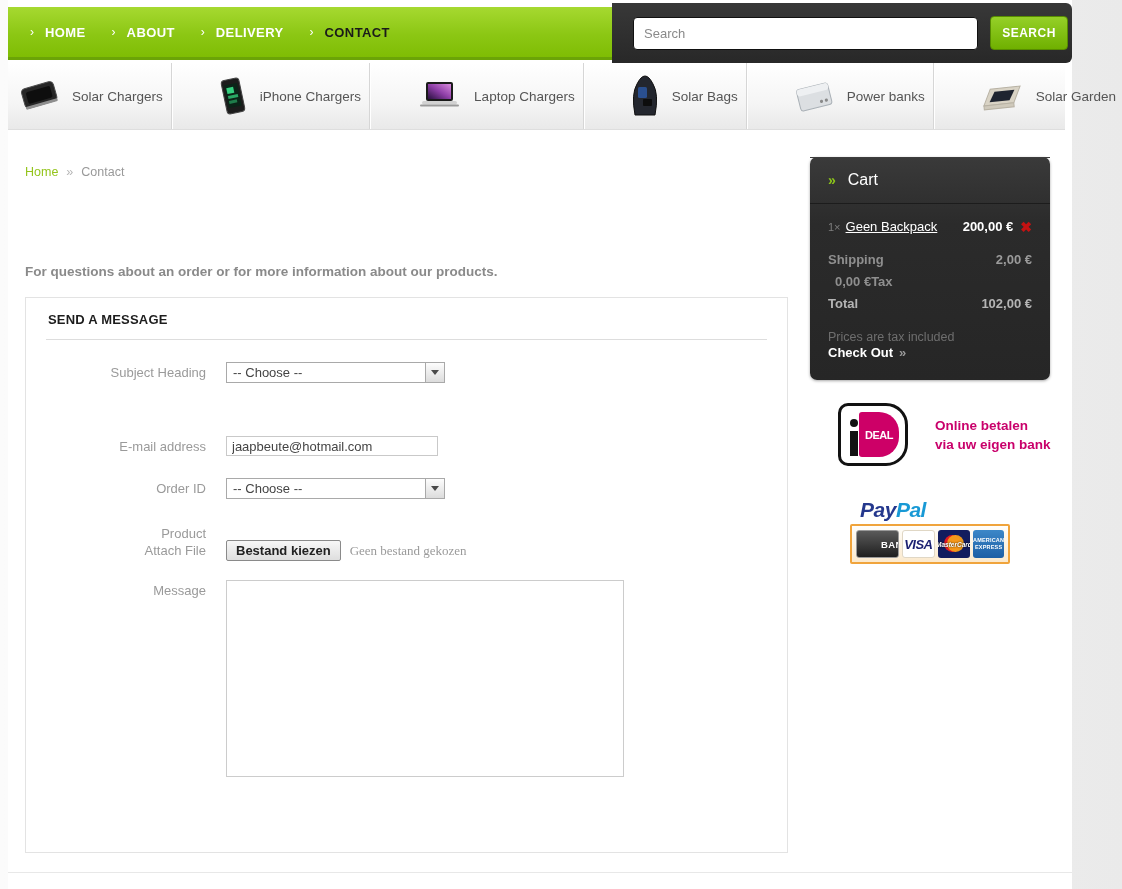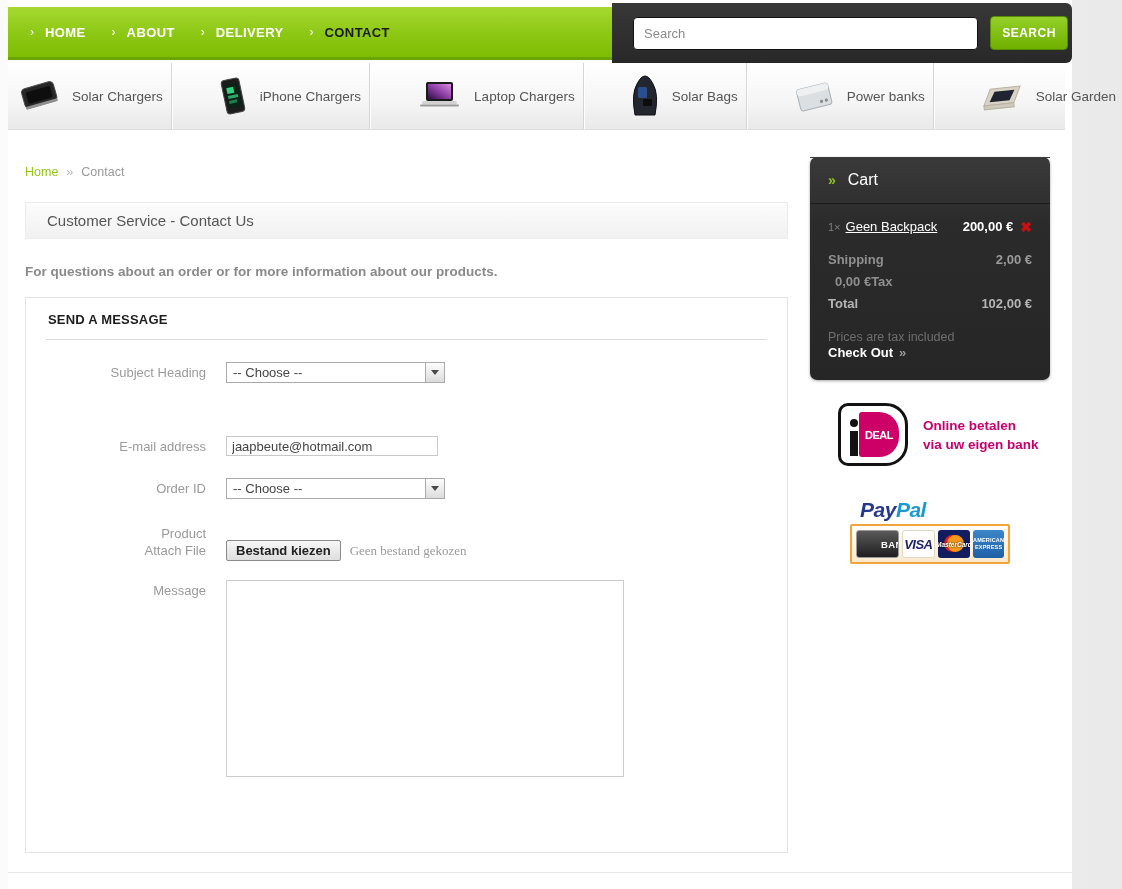--- a/index.html
+++ b/index.html
@@ -137,21 +137,21 @@
   .cart-line .lbl { color:#8f8f8f; font-weight:bold; font-size:13px; }
   .cart-line .val { margin-left:auto; color:#9b9b9b; font-weight:bold; font-size:13px; }
   .cart-line.total .lbl { color:#b5b5b5; }
   .cart-line.total .val { color:#b5b5b5; }
   .cart-tax-line { color:#8f8f8f; font-weight:bold; font-size:13px; line-height:22px; padding-left:7px; }
   .cart-note { color:#6e6e6e; font-size:12.5px; margin-top:15px; }
   .cart-checkout { color:#fff; font-weight:bold; font-size:13px; cursor:pointer; margin-top:1px; display:inline-block; }
   .cart-checkout .arr { color:#9a9a9a; margin-left:6px; }
 
   
-  .ideal { position:absolute; left:830px; top:403px; display:flex; align-items:center; gap:15px; }
+  .ideal { position:absolute; left:830px; top:403px; display:flex; align-items:center; gap:27px; }
   .ideal-logo {
     width:70px; height:63px; background:#fff; border:3px solid #121212;
     border-radius:10px 22px 22px 10px; position:relative;
   }
   .ideal-i-dot { position:absolute; left:9px; bottom:36px; width:8px; height:8px; border-radius:50%; background:#121212; }
   .ideal-i-bar { position:absolute; left:9px; bottom:7px; width:8px; height:25px; background:#121212; }
   .ideal-d {
     position:absolute; right:6px; top:6px; bottom:6px; width:40px;
     background:#cd0067; border-radius:3px 20px 20px 3px;
     display:flex; align-items:center; justify-content:center;
@@ -276,23 +276,20 @@
         </g>
       </svg>
       <span class="cat-label">Solar Garden</span>
     </div>
   </div>
 
   <div class="breadcrumb">
     <span class="crumb-home">Home</span><span class="crumb-sep">»</span><span class="crumb-cur">Contact</span>
   </div>
 
-  <div class="titlebar">
-    <span>Customer Service - Contact Us</span>
-  </div>
 
   <div class="intro">For questions about an order or for more information about our products.</div>
 
   <div class="formbox">
     <div class="form-heading">SEND A MESSAGE</div>
     <div class="form-hr"></div>
 
     <div class="frow row-subject">
       <div class="flabel">Subject Heading</div>
       <div class="ffield sel">

